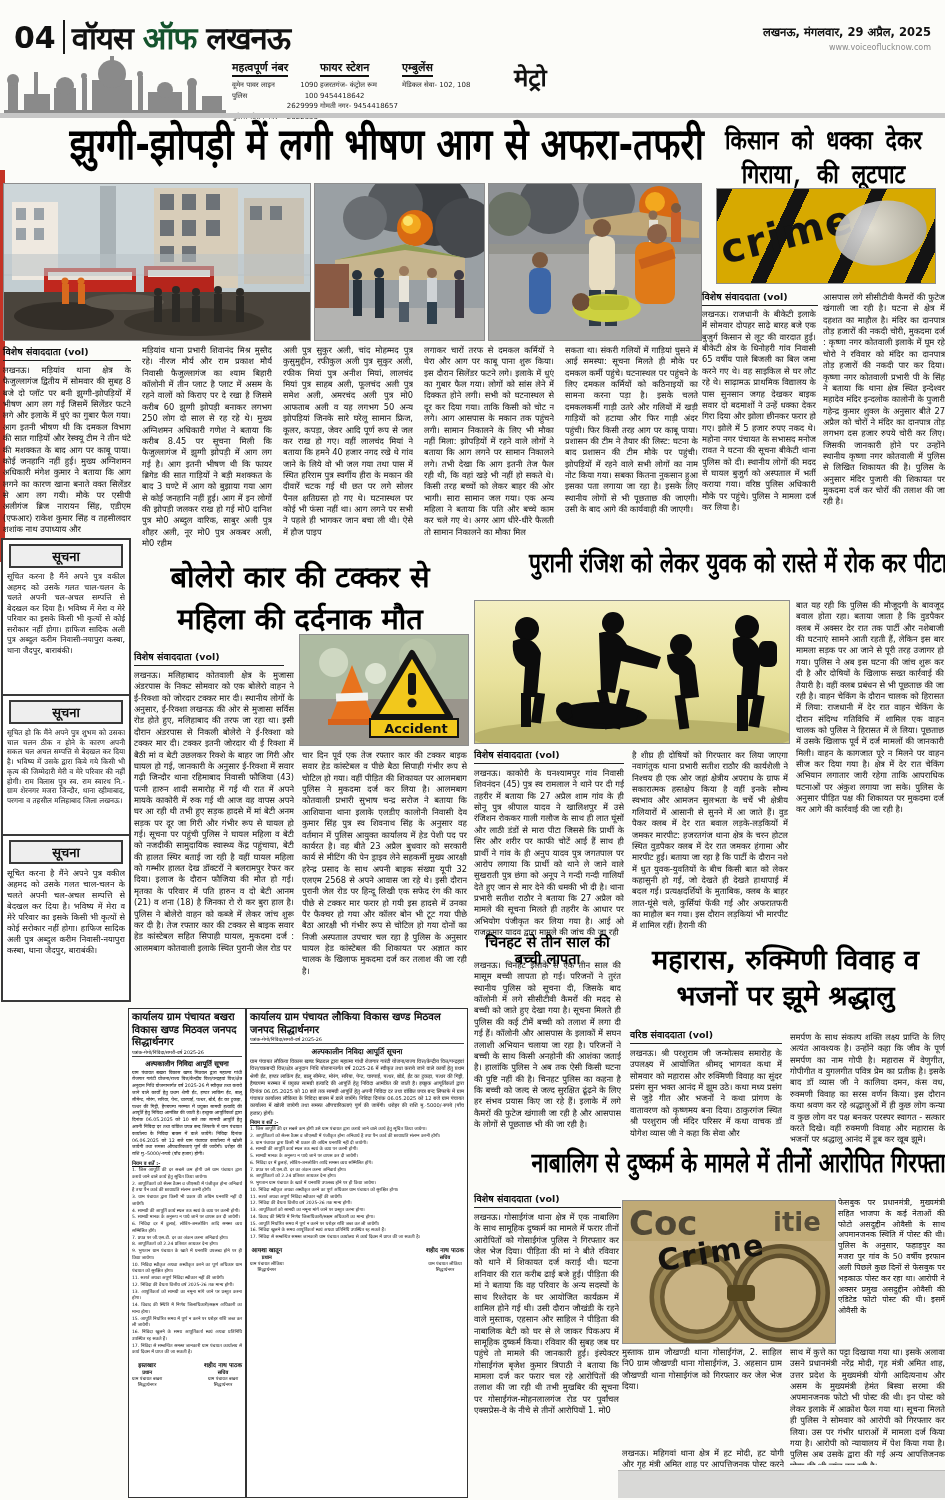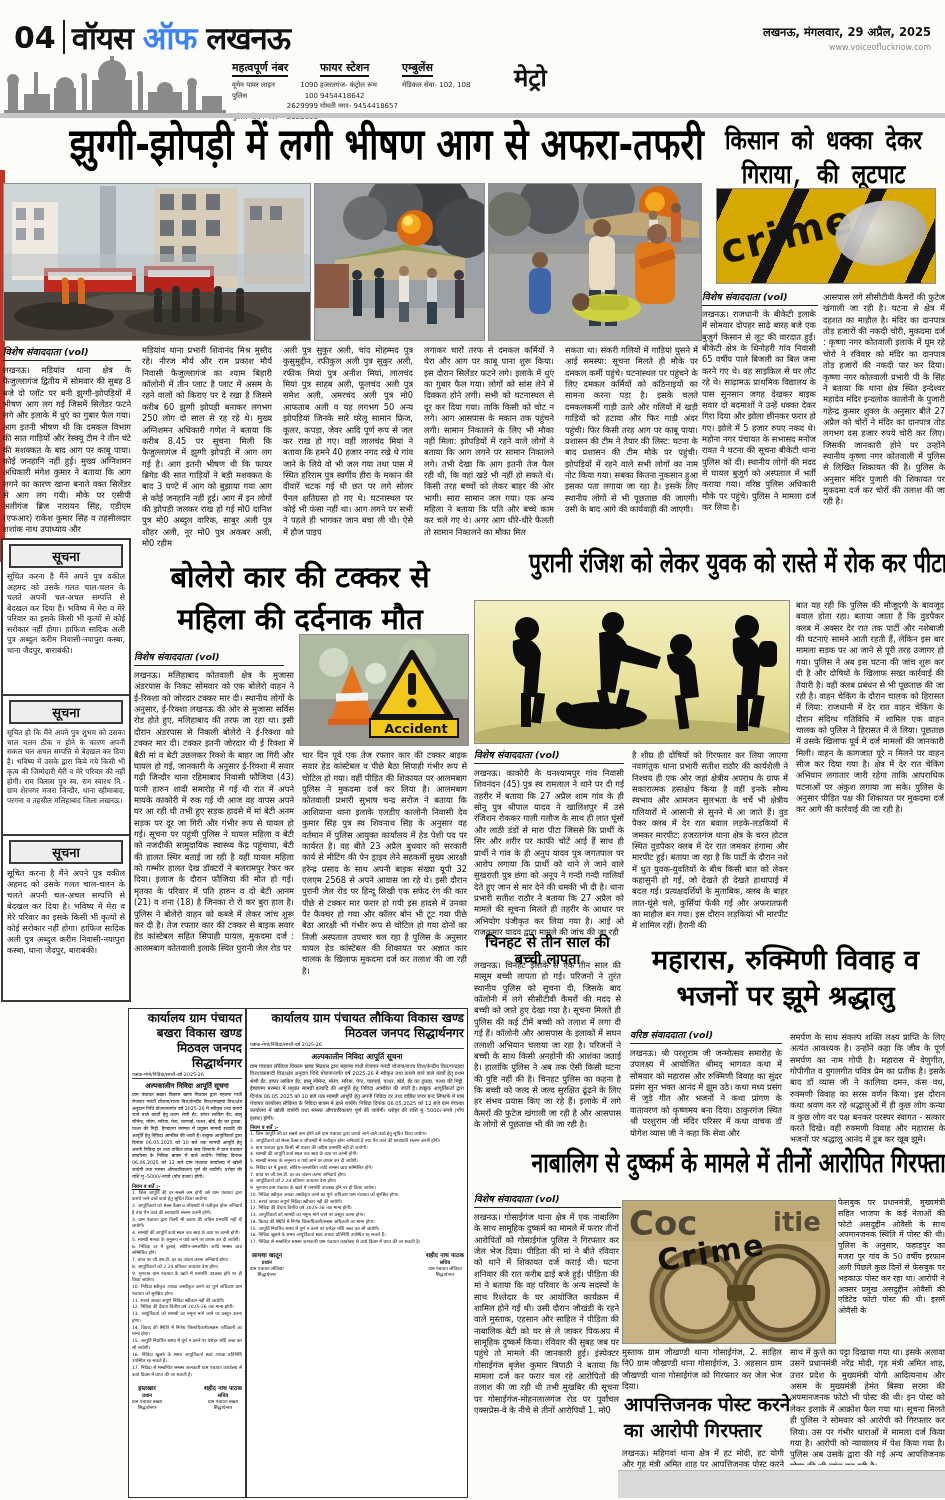--- a/index.html
+++ b/index.html
@@ -1,29 +1,29 @@
 <!DOCTYPE html>
 <html lang="hi"><head>
 <meta charset="utf-8">
 <style>
   html,body{margin:0;padding:0;background:#e8e8e4;}
   #page{position:relative;width:945px;height:1500px;background:#fcfcf9;overflow:hidden;
         font-family:"DejaVu Sans",sans-serif;color:#111;}
   .abs{position:absolute;}
   .hl{font-weight:bold;color:#000000;text-align:center;line-height:1.08;}
   .squeeze{display:inline-block;transform:scaleX(.82);transform-origin:center;white-space:nowrap;}
-  .byline{font-weight:bold;font-size:9.5px;border-bottom:1.5px solid #222;padding-bottom:2px;margin-bottom:4px;font-style:italic;}
+  .byline{font-weight:bold;font-size:9.5px;border-bottom:1.5px solid #222;padding-bottom:2px;margin-bottom:4px;}
   .body{font-size:8.3px;line-height:1.37;text-align:justify;overflow:hidden;}
   .body-sm{font-size:7.8px;line-height:1.35;text-align:justify;overflow:hidden;}
   .photo{border:1px solid #8d8d8d;overflow:hidden;background:#bbb;}
   .notice-box{border:2px solid #3a3a3a;background:#fff;padding:3px 4px;}
   .notice-head{border:2px solid #3a3a3a;background:#eee;font-weight:bold;font-size:13px;text-align:center;
                padding:1px 0;margin:1px 2px 4px 2px;}
   .tender{border:1.5px solid #333;background:#fff;padding:2px 3px;overflow:hidden;}
-  .tender .office{font-weight:bold;font-size:12px;text-align:right;line-height:1.25;}
+  .tender .office{font-weight:bold;font-size:10px;text-align:left;line-height:1.25;}
   .tender .ref{font-size:4.8px;border-bottom:1px solid #444;padding-bottom:1px;margin-bottom:2px;}
   .tender .title{font-weight:bold;font-size:6.8px;text-align:center;margin:1px 0 2px;}
   .tender .tbody{font-size:4.7px;line-height:1.45;text-align:justify;}
   .tender .rules-title{font-weight:bold;font-size:5px;text-decoration:underline;margin:2px 0 1px;}
   .tender .rule{font-size:4.5px;line-height:1.5;text-align:justify;}
   .sig-row{display:flex;justify-content:space-between;margin-top:5px;}
   .sig{text-align:center;}
   .sig .nm{font-weight:bold;font-size:6px;}
   .sig .rl{font-size:5px;font-weight:bold;}
   .sig .og{font-size:4.5px;}
@@ -35,21 +35,21 @@
 </head>
 <body>
 
 <div id="page">
 
   <div class="abs" style="left:14px;top:16px;display:flex;align-items:center;">
     <span style="font-size:30px;font-weight:bold;">04</span>
     <span style="width:2px;height:34px;background:#1a1a1a;margin:0 7px;"></span>
     <span style="font-size:31px;font-weight:bold;letter-spacing:-1px;">
       <span>वॉयस</span>
-      <span style="color:#3b82f6;">ऑफ</span>
+      <span style="color:#14532d;">ऑफ</span>
       <span>लखनऊ</span>
     </span>
   </div>
 
   <div class="abs" style="right:14px;top:24px;font-size:11.5px;font-weight:bold;text-align:right;">लखनऊ, मंगलवार, 29 अप्रैल, 2025</div>
   <div class="abs" style="right:14px;top:43px;font-size:8px;color:#8a8a8a;text-align:right;">www.voiceoflucknow.com</div>
 
   <div class="abs" style="left:4px;top:52px;width:222px;height:66px;">
     <svg width="222" height="66" viewBox="0 0 222 66" preserveAspectRatio="none">
       <rect x="0" y="58" width="222" height="6" fill="#8a8a8a"></rect>
@@ -387,24 +387,20 @@
       <circle cx="158" cy="92" r="42" fill="none" stroke="#5e4e2c" stroke-width="14"></circle>
       <circle cx="158" cy="92" r="42" fill="none" stroke="#8d7a4b" stroke-width="5"></circle>
       <rect x="104" y="84" width="28" height="16" rx="4" fill="#55461f"></rect>
       <rect x="60" y="48" width="30" height="12" rx="4" fill="#55461f" transform="rotate(-18 75 54)"></rect>
     </svg>
     <div style="position:absolute;left:34px;top:34px;font-size:30px;font-weight:bold;color:#141210;transform:rotate(-9deg);letter-spacing:2px;">Crime</div>
   </div>
 
   <div class="abs body" style="left:838px;top:1198px;width:107px;height:146px;font-size:7.9px;">फेसबुक पर प्रधानमंत्री, मुख्यमंत्री सहित भाजपा के कई नेताओं की फोटो असदुद्दीन ओवैसी के साथ अपमानजनक स्थिति में पोस्ट की थी। पुलिस के अनुसार, फहाड़पुर का मजरा पुर गांव के 50 वर्षीय इरफान अली पिछले कुछ दिनों से फेसबुक पर भड़काऊ पोस्ट कर रहा था। आरोपी ने अक्सर प्रमुख असदुद्दीन ओवैसी की एडिटेड फोटो पोस्ट की थी। इसमें ओवैसी के</div>
   <div class="abs body" style="left:622px;top:1347px;width:160px;height:44px;">मुस्ताक ग्राम जौखण्डी थाना गोसाईगंज, 2. साहिल नि0 ग्राम जौखण्डी थाना गोसाईगंज, 3. अहसान ग्राम जौखण्डी थाना गोसाईगंज को गिरफ्तार कर जेल भेज दिया।</div>
-  <div class="abs" style="left:624px;top:1392px;width:200px;font-size:19px;font-weight:bold;line-height:1.35;">
-    <div>आपत्तिजनक पोस्ट करने</div>
-    <div>का आरोपी गिरफ्तार</div>
-  </div>
   <div class="abs body" style="left:622px;top:1448px;width:162px;height:42px;">लखनऊ। महिगवां थाना क्षेत्र में हट मोदी, हट योगी और गृह मंत्री अमित शाह पर आपत्तिजनक पोस्ट करने वाला गिरफ्तार हो गया है। आरोपी ने</div>
   <div class="abs body" style="left:790px;top:1347px;width:155px;height:118px;">साथ में कुत्ते का पट्टा दिखाया गया था। इसके अलावा उसने प्रधानमंत्री नरेंद्र मोदी, गृह मंत्री अमित शाह, उत्तर प्रदेश के मुख्यमंत्री योगी आदित्यनाथ और असम के मुख्यमंत्री हेमंत बिस्वा सरमा की अपमानजनक फोटो भी पोस्ट की थी। इन पोस्ट को लेकर इलाके में आक्रोश फैल गया था। सूचना मिलते ही पुलिस ने सोमवार को आरोपी को गिरफ्तार कर लिया। उस पर गंभीर धाराओं में मामला दर्ज किया गया है। आरोपी को न्यायालय में पेश किया गया है। पुलिस अब उसके द्वारा की गई अन्य आपत्तिजनक पोस्ट की भी जांच कर रही है।</div>
 
   <div class="abs" style="left:618px;top:1470px;width:327px;height:27px;background:#d9d9d7;border-top:1px solid #b9b9b7;"></div>
 
   <div class="abs tender" style="left:128px;top:1008px;width:110px;height:484px;">
     <div class="office">कार्यालय ग्राम पंचायत बखरा विकास खण्ड मिठवल जनपद सिद्धार्थनगर</div>
     <div class="ref">पत्रांक-मेमो/निविदा/समरी-वर्ष 2025-26</div>
     <div class="title">अल्पकालीन निविदा आपूर्ति सूचना</div>
     <div class="tbody">ग्राम पंचायत बखरा विकास खण्ड मिठवल द्वारा महात्मा गांधी रोजगार गारंटी योजना/राज्य वित्त/केन्द्रीय वित्त/पन्द्रहवां वित्त/क्षेत्र अनुदान निधि योजनान्तर्गत वर्ष 2025-26 में स्वीकृत तथा कराये जाने वाले कार्यों हेतु प्रथम श्रेणी ईंट, इण्टर लाकिंग ईंट, बालू सीमेन्ट, मोरंग, सरिया, पेन्ट, चारपाई, पत्थर, बोर्ड, ईंट का टुकड़ा, पत्थर की गिट्टी, हैण्डपम्प मरम्मत में प्रयुक्त सामग्री इत्यादि की आपूर्ति हेतु निविदा आमंत्रित की जाती है। इच्छुक आपूर्तिकर्ता द्वारा दिनांक 06.05.2025 को 10 बजे तक सामग्री आपूर्ति हेतु अपनी निविदा दर तथा वांछित प्रपत्र बन्द लिफाफे में ग्राम पंचायत कार्यालय के निविदा बाक्स में डाले जायेंगे। निविदा दिनांक 06.06.2025 को 12 बजे ग्राम पंचायत कार्यालय में खोली जायेगी तथा समस्त औपचारिकताएं पूर्ण की जायेंगी। धरोहर की राशि मु.-5000/-रुपये (पाँच हजार) होगी।</div>

